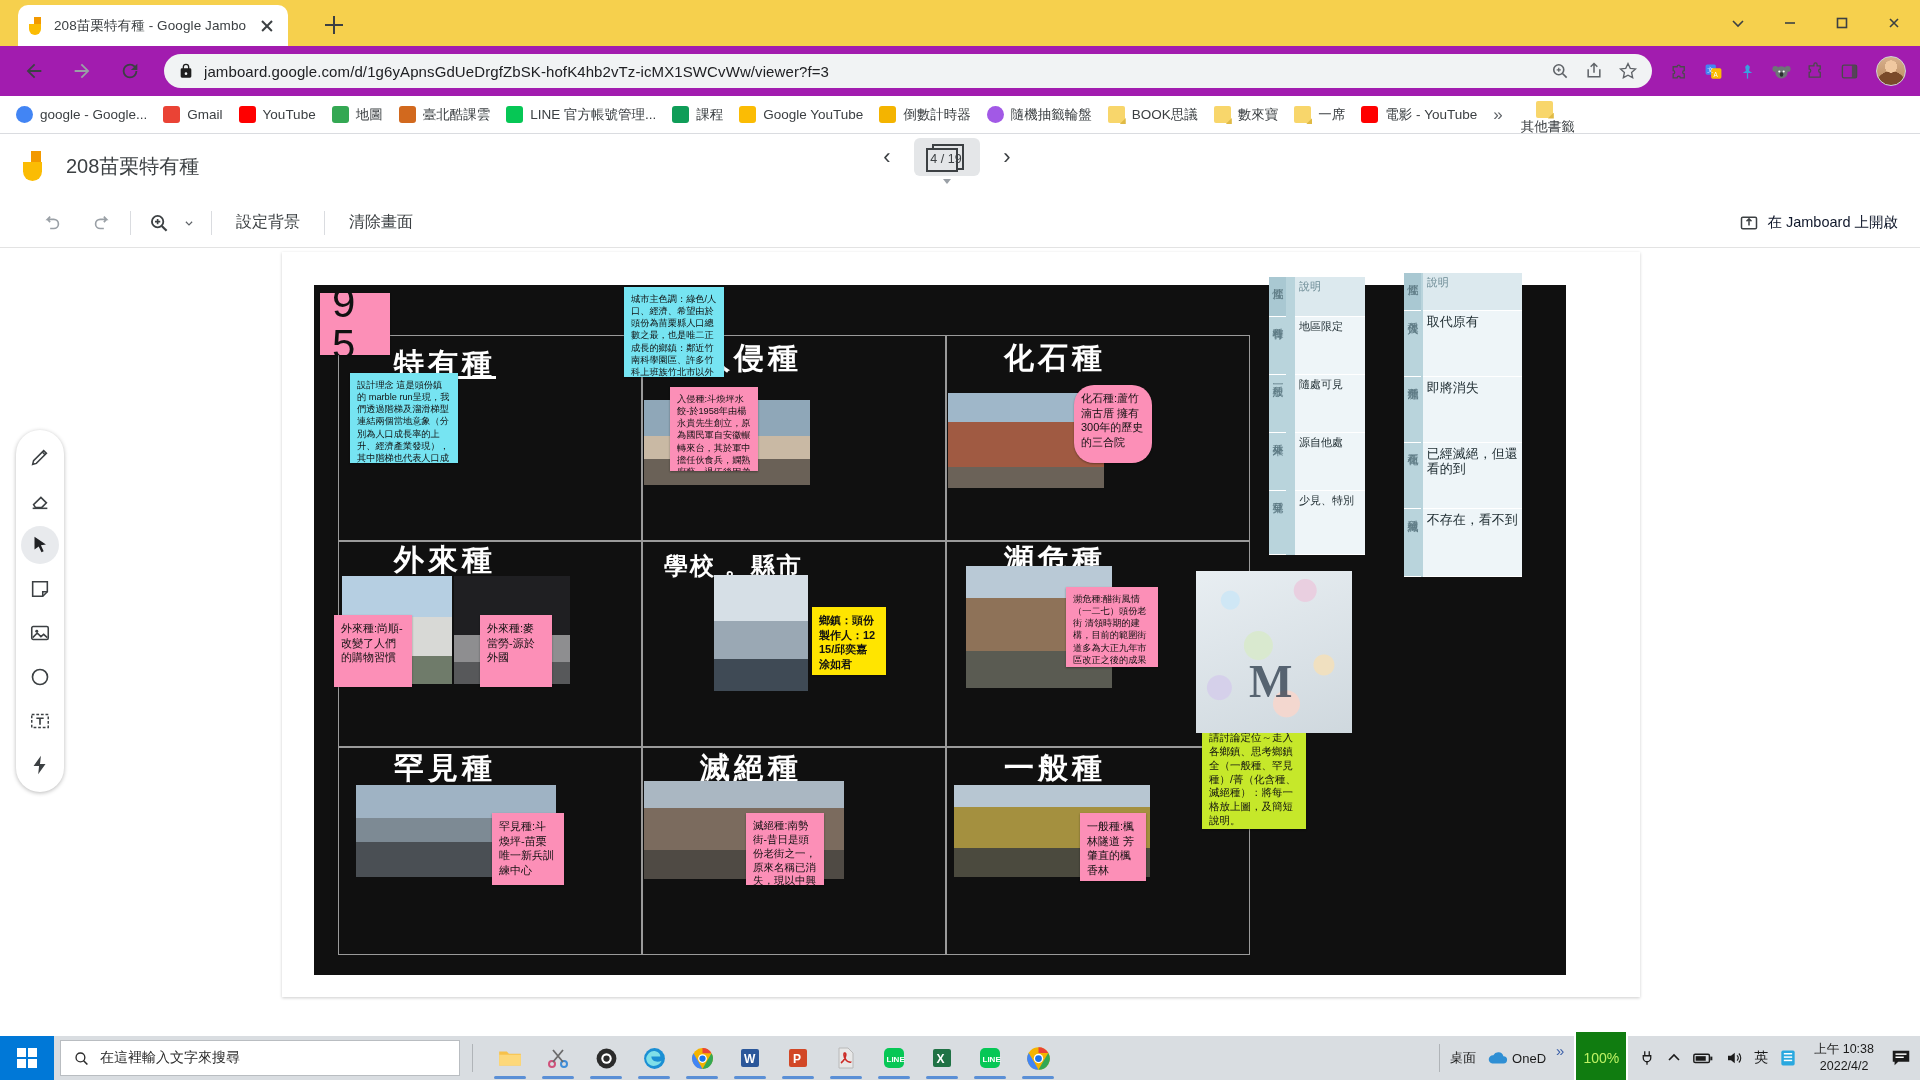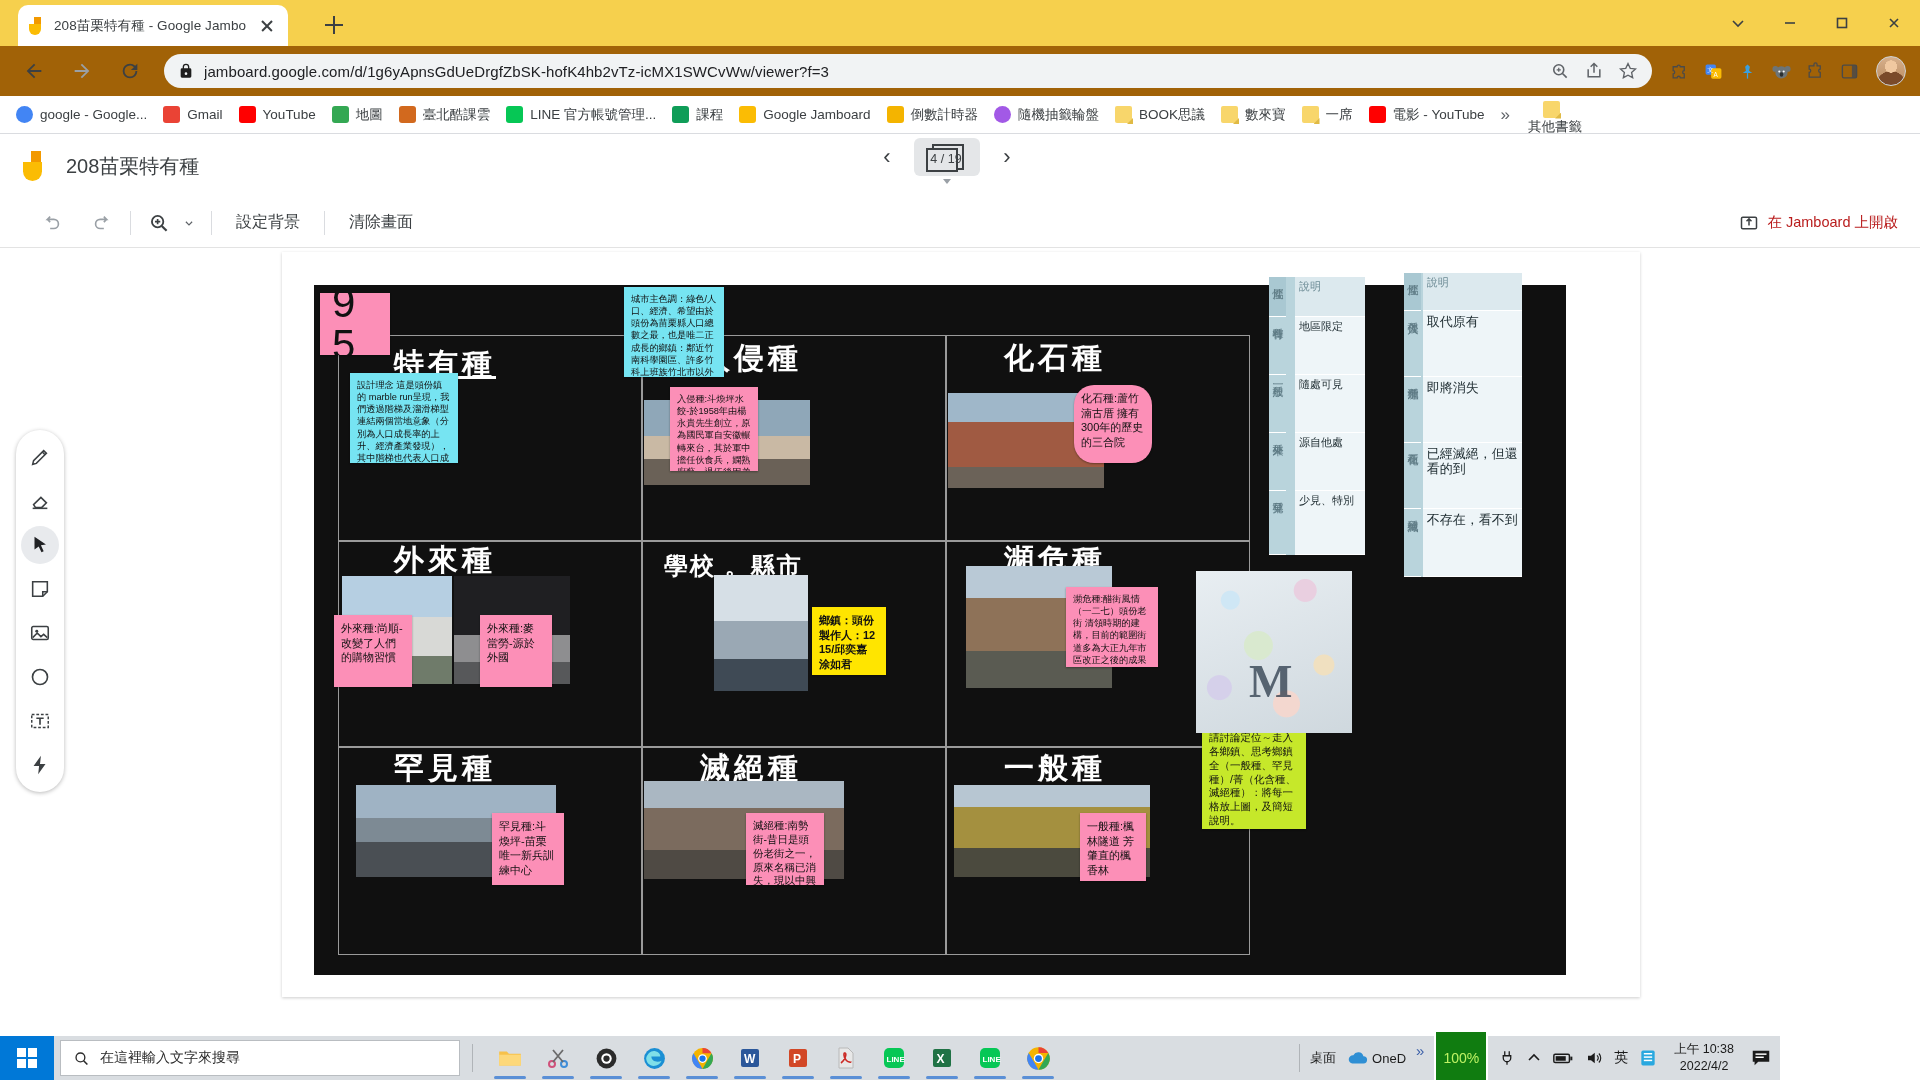--- a/index.html
+++ b/index.html
@@ -48,21 +48,21 @@
   .newtab::before { left:5px; top:13px; width:18px; height:2px; }
   .newtab::after  { left:13px; top:5px; width:2px; height:18px; }
 
   .wincontrols { position:absolute; right:0; top:0; height:46px; display:flex; align-items:center; }
   .wc { width:52px; height:46px; display:flex; align-items:center; justify-content:center; cursor:pointer; }
   .wc svg { display:block; }
 
   
   .omnirow {
     position:absolute; left:0; top:46px; width:1920px; height:50px;
-    background:#a16207; display:flex; align-items:center;
+    background:#a21caf; display:flex; align-items:center;
   }
   .navbtn { width:40px; height:40px; margin-left:8px; display:flex; align-items:center; justify-content:center; cursor:pointer; color:#5f6368; }
   .navbtn.first { margin-left:14px; }
   .omnibox {
     flex:1 1 auto; height:34px; margin:0 12px 0 14px; background:#f1f3f4;
     border-radius:18px; display:flex; align-items:center; padding:0 14px; position:relative;
   }
   .lock { width:16px; height:16px; margin-right:10px; flex:0 0 16px; }
   .urltext { font-size:15px; color:#202124; white-space:nowrap; overflow:hidden; flex:1 1 auto; letter-spacing:.1px; }
   .omni-icons { display:flex; align-items:center; gap:14px; margin-left:10px; }
@@ -131,21 +131,21 @@
       linear-gradient(#c98b63,#a56b43);
   }
 
   .jb-toolbar {
     position:absolute; left:0; top:198px; width:1920px; height:50px; background:#fff;
     display:flex; align-items:center; border-bottom:1px solid #e3e3e3;
   }
   .tb-ic { width:36px; height:36px; display:flex; align-items:center; justify-content:center; color:#5f6368; cursor:pointer; }
   .tb-sep { width:1px; height:24px; background:#dadce0; margin:0 10px; }
   .tb-txt { font-size:16px; color:#3c4043; padding:0 14px; cursor:pointer; white-space:nowrap; }
-  .open-jb { position:absolute; right:22px; display:flex; align-items:center; gap:8px; font-size:14.5px; color:#b91c1c; cursor:pointer; white-space:nowrap; }
+  .open-jb { position:absolute; right:22px; display:flex; align-items:center; gap:8px; font-size:14.5px; color:#0f172a; cursor:pointer; white-space:nowrap; }
 
   
   .rail {
     position:absolute; left:16px; top:430px; width:48px; background:#fff;
     border-radius:24px; box-shadow:0 1px 4px rgba(0,0,0,.28);
     padding:8px 0; display:flex; flex-direction:column; align-items:center; gap:6px;
   }
   .rail-btn { width:38px; height:38px; border-radius:50%; display:flex; align-items:center; justify-content:center; cursor:pointer; color:#3c4043; }
   .rail-btn.active { background:#e8eaed; }
 
@@ -197,21 +197,21 @@
       radial-gradient(circle at 58% 82%, #f3d7cf 0 13px, transparent 14px),
       linear-gradient(160deg,#e8eef2,#cfd8de);
     overflow:hidden;
   }
   .collage::after {
     content:"M"; position:absolute; left:34%; top:52%; font-size:46px; color:#2b3a4a;
     font-family:"Liberation Serif", serif; font-weight:bold; opacity:.75;
   }
 
   
-  .taskbar { position:absolute; left:0; top:1036px; width:1780px; height:44px; background:#d9dde1; display:flex; align-items:center; }
+  .taskbar { position:absolute; left:0; top:1036px; width:1920px; height:44px; background:#d9dde1; display:flex; align-items:center; }
   .startbtn { width:54px; height:44px; background:#0078d7; display:flex; align-items:center; justify-content:center; cursor:pointer; }
   .winlogo { width:20px; height:20px; display:grid; grid-template-columns:1fr 1fr; grid-template-rows:1fr 1fr; gap:2.5px; }
   .winlogo i { background:#fff; display:block; }
   .searchbox {
     width:400px; height:36px; margin-left:6px; background:#fff; border:1px solid #b9bdc1;
     display:flex; align-items:center; padding:0 12px; gap:10px; cursor:text;
   }
   .searchbox .st { font-size:14px; color:#2b2b2b; white-space:nowrap; }
   .tb-apps { display:flex; align-items:center; gap:2px; margin-left:14px; }
   .tbapp { width:46px; height:44px; display:flex; align-items:center; justify-content:center; cursor:pointer; position:relative; }
@@ -378,21 +378,21 @@
       <div class="bm">
         <span class="bm-ic" style="background: rgb(6, 199, 85); border-radius: 3px;"></span>
         <span class="bm-label">LINE 官方帳號管理...</span>
       </div>
       <div class="bm">
         <span class="bm-ic" style="background: rgb(15, 157, 88); border-radius: 3px;"></span>
         <span class="bm-label">課程</span>
       </div>
       <div class="bm">
         <span class="bm-ic" style="background: rgb(251, 188, 4); border-radius: 3px;"></span>
-        <span class="bm-label">Google Jamboard</span>
+        <span class="bm-label">Google YouTube</span>
       </div>
       <div class="bm">
         <span class="bm-ic" style="background: rgb(244, 180, 0); border-radius: 3px;"></span>
         <span class="bm-label">倒數計時器</span>
       </div>
       <div class="bm">
         <span class="bm-ic" style="background: rgb(162, 89, 230); border-radius: 50%;"></span>
         <span class="bm-label">隨機抽籤輪盤</span>
       </div>
       <div class="bm">

